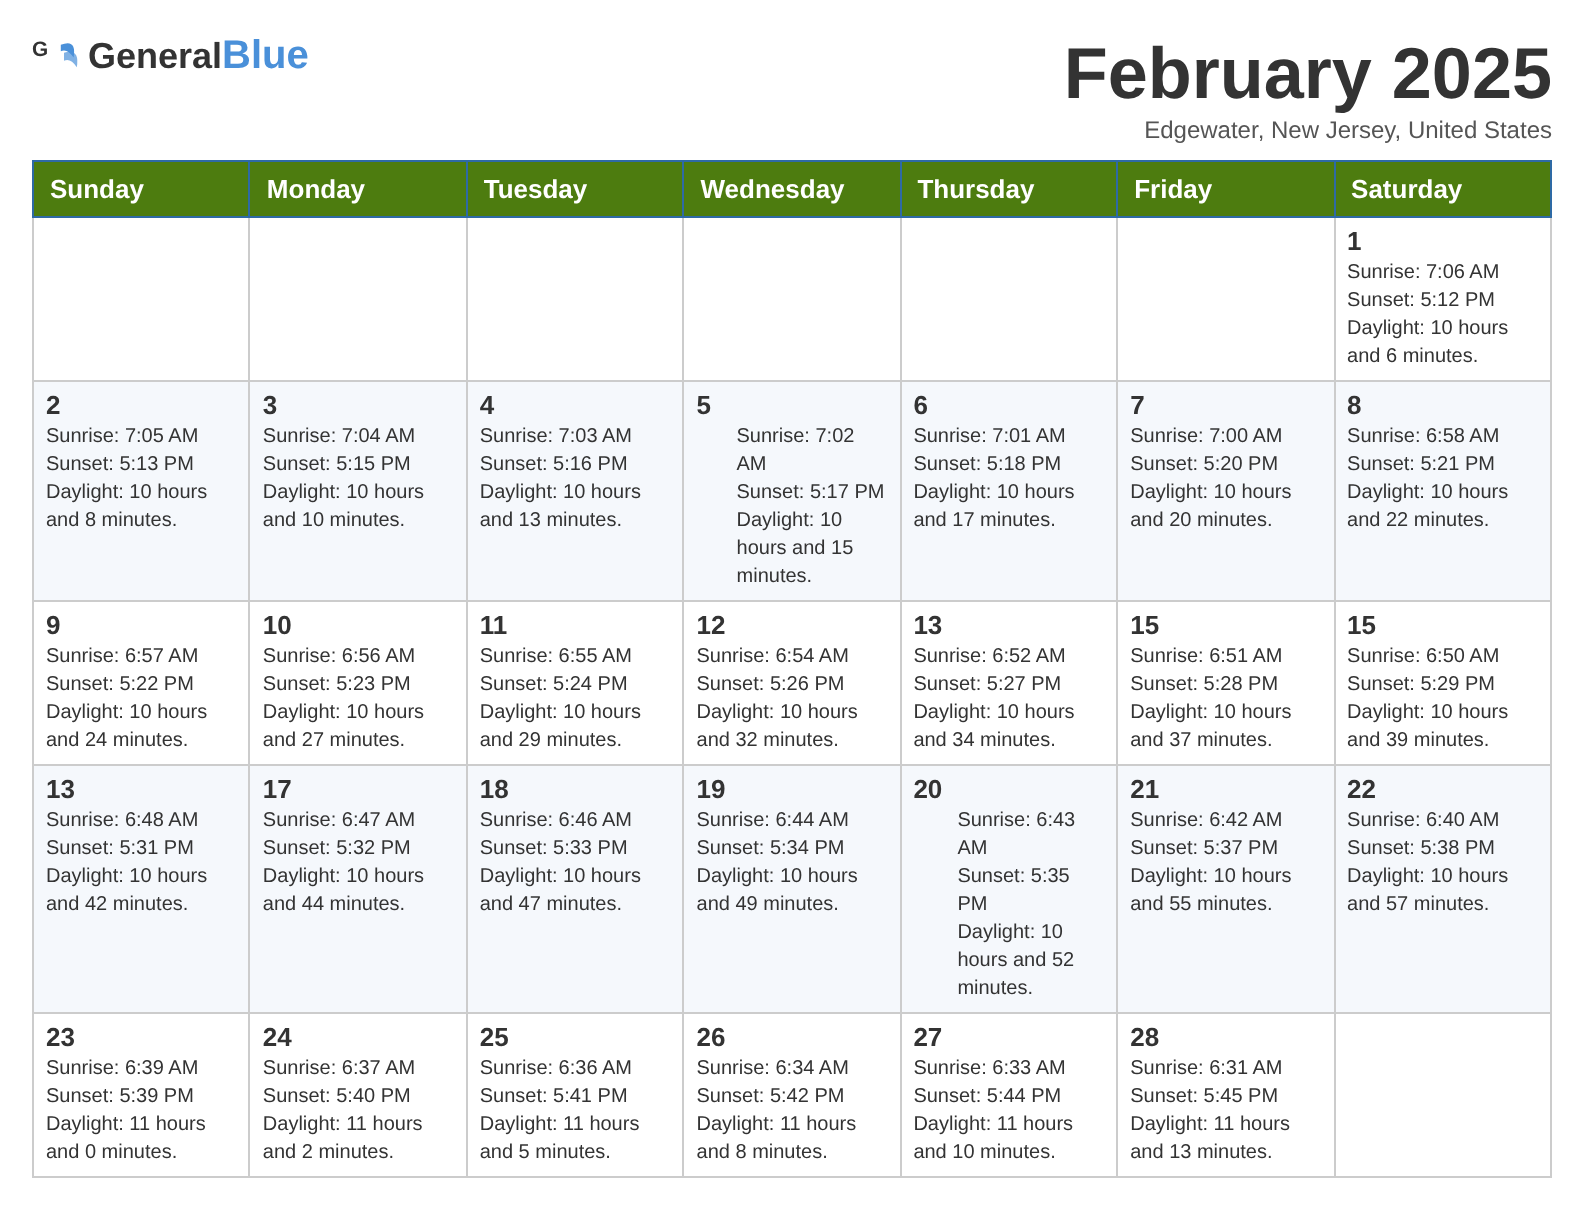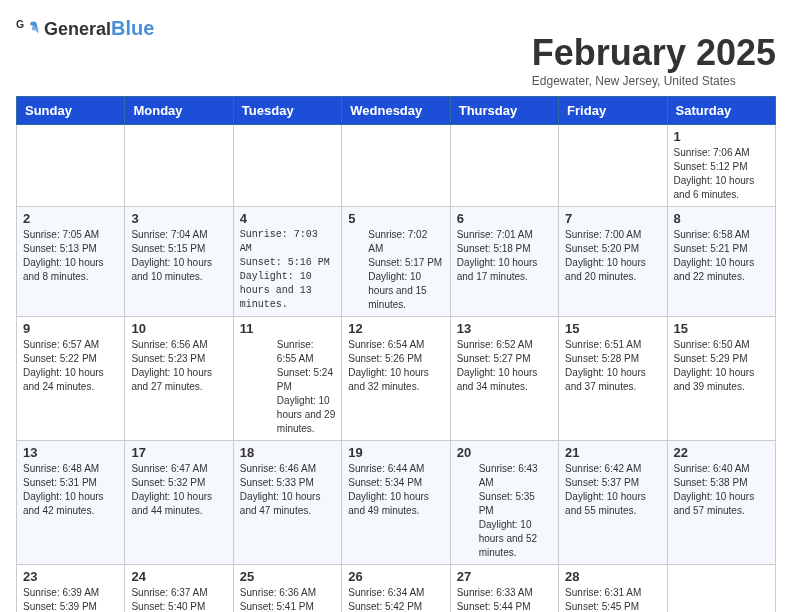--- a/index.html
+++ b/index.html
@@ -29,38 +29,38 @@
     .logo-text-blue {
       font-size: 20px;
       font-weight: bold;
       color: #4a90d9;
     }
     .logo-icon {
       width: 24px;
       height: 24px;
     }
     .title-area {
-      margin-top: 16px;
+      text-align: right;
     }
     .main-title {
       font-size: 36px;
       font-weight: bold;
       color: #333;
     }
     .subtitle {
       font-size: 12px;
       color: #555;
     }
     .calendar {
       width: 100%;
       border-collapse: collapse;
       border: 1px solid #ccc;
     }
     .calendar th {
-      background-color: #1d4ed8;
+      background-color: #4d7c0f;
       color: #fff;
       font-size: 13px;
       font-weight: bold;
       padding: 6px 8px;
       text-align: left;
       border: 1px solid #2e6aa5;
     }
     .calendar td {
       vertical-align: top;
       border: 1px solid #ccc;
@@ -143,21 +143,21 @@
 Daylight: 10 hours and 8 minutes.</div>
         </td>
         <td>
           <div class="day-number">3</div>
           <div class="day-info" style="white-space: pre-line;">Sunrise: 7:04 AM
 Sunset: 5:15 PM
 Daylight: 10 hours and 10 minutes.</div>
         </td>
         <td>
           <div class="day-number">4</div>
-          <div class="day-info" style="white-space: pre-line; font-family: Liberation Mono, monospace;">Sunrise: 7:03 AM
+          <div class="day-info" style="white-space: pre-line;">Sunrise: 7:03 AM
 Sunset: 5:16 PM
 Daylight: 10 hours and 13 minutes.</div>
         </td>
         <td>
           <div class="day-number">5</div>
           <div class="day-info" style="white-space: pre-line; margin-left: 20px;">Sunrise: 7:02 AM
 Sunset: 5:17 PM
 Daylight: 10 hours and 15 minutes.</div>
         </td>
         <td>
@@ -187,21 +187,21 @@
 Daylight: 10 hours and 24 minutes.</div>
         </td>
         <td>
           <div class="day-number">10</div>
           <div class="day-info" style="white-space: pre-line;">Sunrise: 6:56 AM
 Sunset: 5:23 PM
 Daylight: 10 hours and 27 minutes.</div>
         </td>
         <td>
           <div class="day-number">11</div>
-          <div class="day-info" style="white-space: pre-line; margin-left: 37px;">Sunrise: 6:55 AM
+          <div class="day-info" style="white-space: pre-line;">Sunrise: 6:55 AM
 Sunset: 5:24 PM
 Daylight: 10 hours and 29 minutes.</div>
         </td>
         <td>
           <div class="day-number">12</div>
           <div class="day-info" style="white-space: pre-line;">Sunrise: 6:54 AM
 Sunset: 5:26 PM
 Daylight: 10 hours and 32 minutes.</div>
         </td>
         <td>

